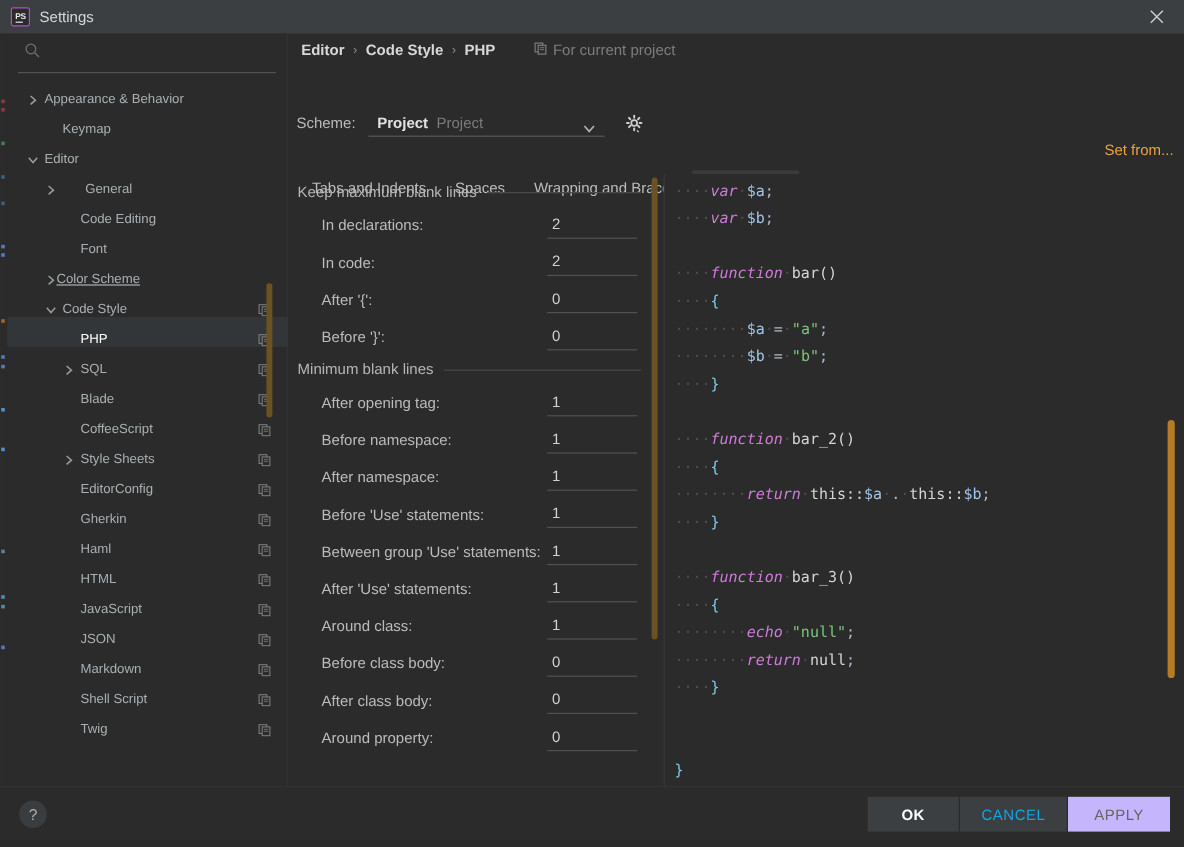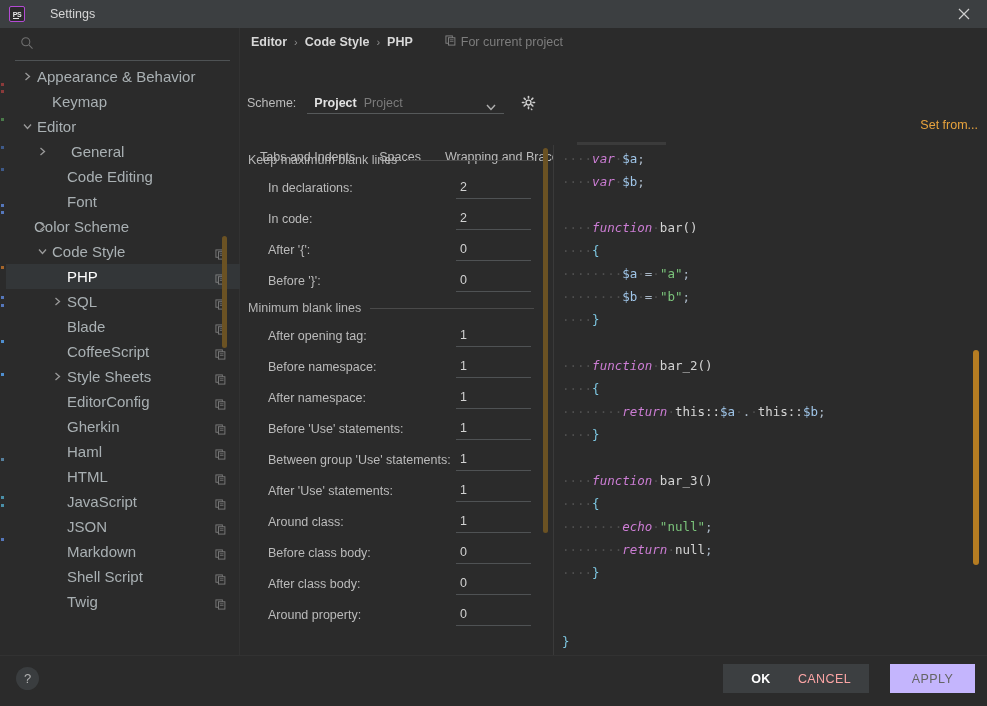--- a/index.html
+++ b/index.html
@@ -9,21 +9,21 @@
     font-family: "Liberation Sans", sans-serif;
     overflow: hidden;
   }
   body { position: relative; color: #bbbbbb; }
 
   
   .titlebar {
     position: absolute; left: 0; top: 0; width: 987px; height: 28px;
     background: #3c3f41; display: flex; align-items: center;
   }
-  .titlebar-left { display: flex; align-items: center; padding-left: 9px; gap: 25px; }
+  .titlebar-left { display: flex; align-items: center; padding-left: 9px; gap: 8px; }
   .app-icon {
     width: 16px; height: 16px; border: 1.5px solid #b34bd4; border-radius: 2px;
     background: #2b2b2b; position: relative;
     display: flex; align-items: center; justify-content: center;
   }
   .app-icon span {
     font-size: 7px; font-weight: bold; color: #e8e8e8;
     font-family: "Liberation Sans", sans-serif; line-height: 1; letter-spacing: -0.3px;
   }
   .app-icon::after {
@@ -58,22 +58,22 @@
     flex: 1; background: transparent; border: none; outline: none;
     color: #bbb; font-size: 12.5px; font-family: "Liberation Sans", sans-serif;
     padding-left: 7px;
   }
   .search-underline {
     position: absolute; left: 9px; top: 32px; width: 215px; height: 1px; background: #4e5254;
   }
 
   .tree { position: absolute; left: 0; top: 36px; width: 234px; height: 591px; overflow: hidden; }
   .tree-row {
-    position: relative; height: 25px; display: flex; align-items: center;
-    font-size: 15px; color: #a9b0b3; white-space: nowrap;
+    position: relative; height: 25px; display: flex; align-items: flex-end;
+    font-size: 11px; color: #a9b0b3; white-space: nowrap;
   }
   .tree-row.selected { background: #333638; color: #ffffff; }
   .tree-arrow {
     position: absolute; width: 11px; height: 11px;
     display: flex; align-items: center; justify-content: center;
   }
   .tree-arrow svg { width: 9px; height: 9px; }
   .tree-label { position: relative; }
   .scope-icon { position: absolute; right: 14px; width: 11px; height: 11px; opacity: .72; }
   .tree-scrollbar {
@@ -200,21 +200,21 @@
     border-radius: 50%; background: #3a3d3f; color: #b0b0b0;
     display: flex; align-items: center; justify-content: center;
     font-size: 13px;
   }
   .btn {
     position: absolute; top: 664px; height: 29px;
     display: flex; align-items: center; justify-content: center;
     font-size: 12.5px; letter-spacing: .4px;
   }
   .btn-ok { left: 723px; width: 76px; background: #3c3f41; color: #ffffff; font-weight: bold; }
-  .btn-cancel { left: 780px; width: 89px; background: #3c3f41; color: #fca5a5; }
+  .btn-cancel { left: 800px; width: 89px; background: #3c3f41; color: #0ea5e9; }
   .btn-apply { left: 890px; width: 85px; background: #c4b5fd; color: #656565; }
 </style>
 </head>
 <body>
 
 <div class="titlebar">
   <div class="titlebar-left">
     <div class="app-icon">
         <span>PS</span>
       </div>
@@ -291,21 +291,21 @@
       </div>
       <div class="tree-row">
         <span class="tree-label" style="margin-left: 61px;">Font</span>
       </div>
       <div class="tree-row">
         <span class="tree-arrow" style="left: 31px;">
           <svg viewBox="0 0 9 9" width="9" height="9">
             <path d="M2.5 1 L6.5 4.5 L2.5 8" stroke="#9a9a9a" stroke-width="1.3" fill="none"></path>
           </svg>
         </span>
-        <span class="tree-label" style="margin-left: 28px;">Color Scheme</span>
+        <span class="tree-label" style="margin-left: 41px; text-decoration: underline;">Color Scheme</span>
       </div>
       <div class="tree-row">
         <span class="tree-arrow" style="left: 31px;">
           <svg viewBox="0 0 9 9" width="9" height="9">
             <path d="M1 2.5 L4.5 6.5 L8 2.5" stroke="#9a9a9a" stroke-width="1.3" fill="none"></path>
           </svg>
         </span>
         <span class="tree-label" style="margin-left: 46px;">Code Style</span>
         <span class="scope-icon"><svg viewBox="0 0 12 12" width="11" height="11">
             <rect x="1" y="1" width="7" height="8" stroke="#9a9a9a" stroke-width="1" fill="none"></rect>

